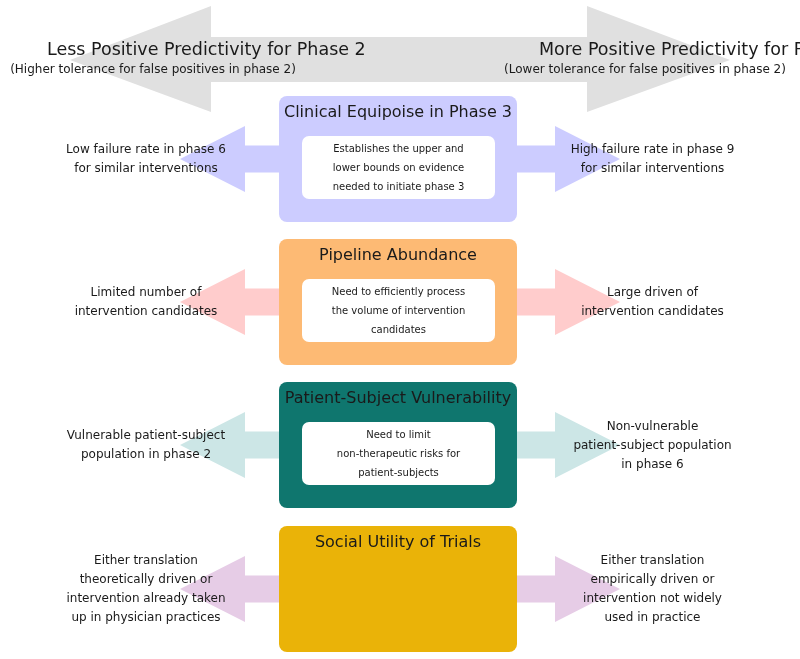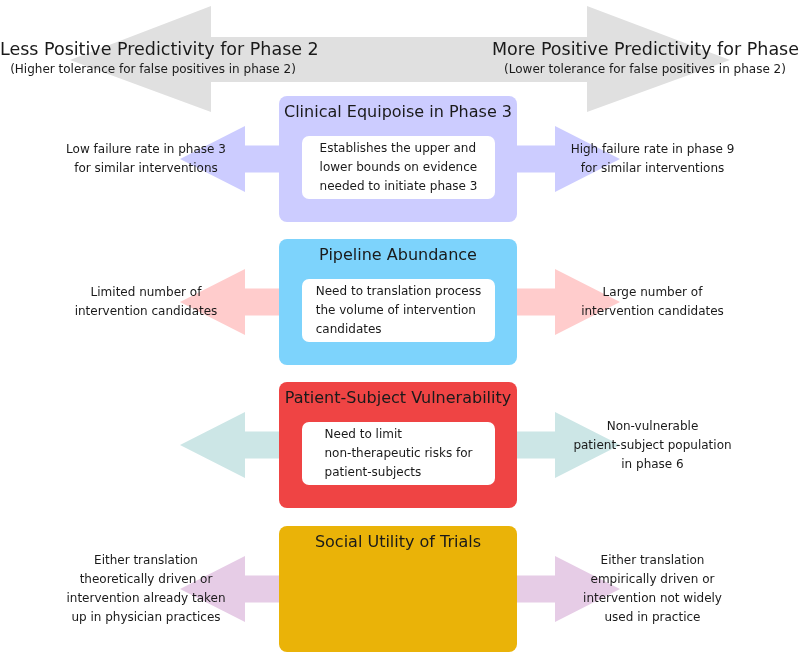--- a/index.html
+++ b/index.html
@@ -1,29 +1,29 @@
 <!DOCTYPE html>
 <html><head>
 <meta charset="utf-8">
 <style>
   html, body { margin: 0; padding: 0; background: #ffffff; }
   body { width: 800px; height: 659px; position: relative; overflow: hidden;
          font-family: "DejaVu Sans", sans-serif; color: #1a1a1a; }
   #canvas { position: absolute; left: 0; top: 0; width: 800px; height: 659px; }
   .big-label { position: absolute; text-align: center; white-space: nowrap; }
-  .big-label .title { font-size: 17.5px; line-height: 22px; }
+  .big-label .title { font-size: 17.5px; line-height: 22px; padding-left: 47px; }
   .big-label .sub { font-size: 12px; line-height: 18px; }
   #label-left { left: 0; width: 306px; top: 38px; }
   #label-right { left: 492px; width: 306px; top: 38px; }
   .row { position: absolute; left: 0; width: 800px; height: 126px; }
   .box { position: absolute; left: 279px; width: 238px; top: 0; height: 126px; border-radius: 8px; }
   .box-title { position: absolute; left: 0; right: 0; top: 5px; text-align: center; font-size: 16px; line-height: 22px; }
   .box-inner { position: absolute; left: 23px; width: 193px; top: 40px; height: 63px; background: #ffffff;
                border-radius: 7px; display: flex; align-items: center; justify-content: center;
-               text-align: left; font-size: 12px; line-height: 19px; }
+               text-align: center; font-size: 10px; line-height: 19px; }
   .side { position: absolute; top: 0; height: 126px; display: flex; align-items: center; justify-content: center;
           text-align: center; font-size: 12px; line-height: 19px; }
   .side-left { left: 50px; width: 192px; }
   .side-right { left: 555px; width: 195px; }
   .pre-line { white-space: pre-line; }
 </style>
 </head>
 <body>
 
 <svg id="canvas" width="800" height="659" xmlns="http://www.w3.org/2000/svg">
@@ -49,46 +49,48 @@
   <div class="sub">(Lower tolerance for false positives in phase 2)</div>
 </div>
 
 <div class="row" style="top:96px">
   <div class="box" style="background: rgb(204, 204, 255);">
     <div class="box-title">Clinical Equipoise in Phase 3</div>
     <div class="box-inner pre-line">Establishes the upper and
 lower bounds on evidence
 needed to initiate phase 3</div>
   </div>
-  <div class="side side-left pre-line">Low failure rate in phase 3
+  <div class="side side-left pre-line">Low failure rate in phase 6
 for similar interventions</div>
   <div class="side side-right pre-line">High failure rate in phase 9
 for similar interventions</div>
 </div>
 
 <div class="row" style="top:239px">
-  <div class="box" style="background: #7dd3fc;">
+  <div class="box" style="background: #fdba74;">
     <div class="box-title">Pipeline Abundance</div>
-    <div class="box-inner pre-line">Need to translation process
+    <div class="box-inner pre-line">Need to efficiently process
 the volume of intervention
 candidates</div>
   </div>
   <div class="side side-left pre-line">Limited number of
 intervention candidates</div>
-  <div class="side side-right pre-line">Large number of
+  <div class="side side-right pre-line">Large driven of
 intervention candidates</div>
 </div>
 
 <div class="row" style="top:382px">
-  <div class="box" style="background: #ef4444;">
+  <div class="box" style="background: #0f766e;">
     <div class="box-title">Patient-Subject Vulnerability</div>
     <div class="box-inner pre-line">Need to limit
 non-therapeutic risks for
 patient-subjects</div>
   </div>
+  <div class="side side-left pre-line">Vulnerable patient-subject
+population in phase 2</div>
   <div class="side side-right pre-line">Non-vulnerable
 patient-subject population
 in phase 6</div>
 </div>
 
 <div class="row" style="top:526px">
   <div class="box" style="background: #eab308;">
     <div class="box-title">Social Utility of Trials</div>
   </div>
   <div class="side side-left pre-line">Either translation

